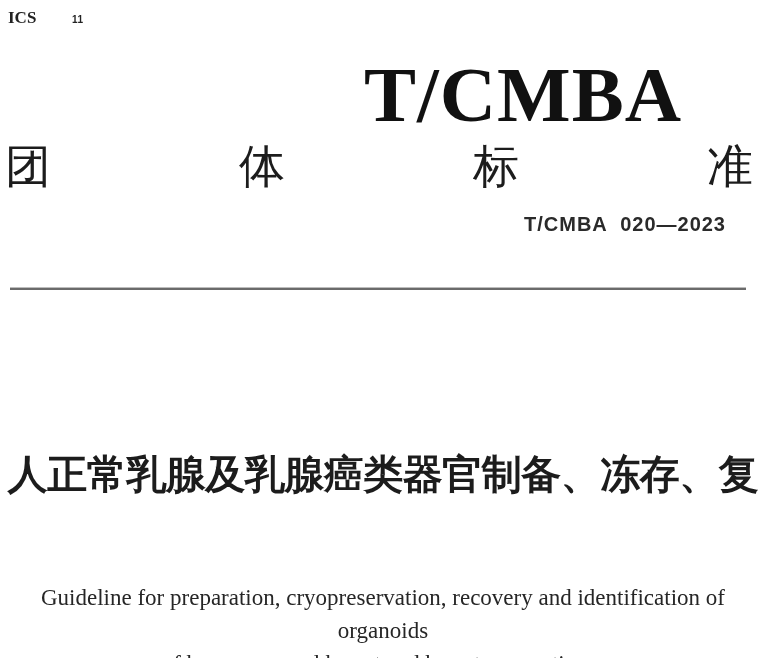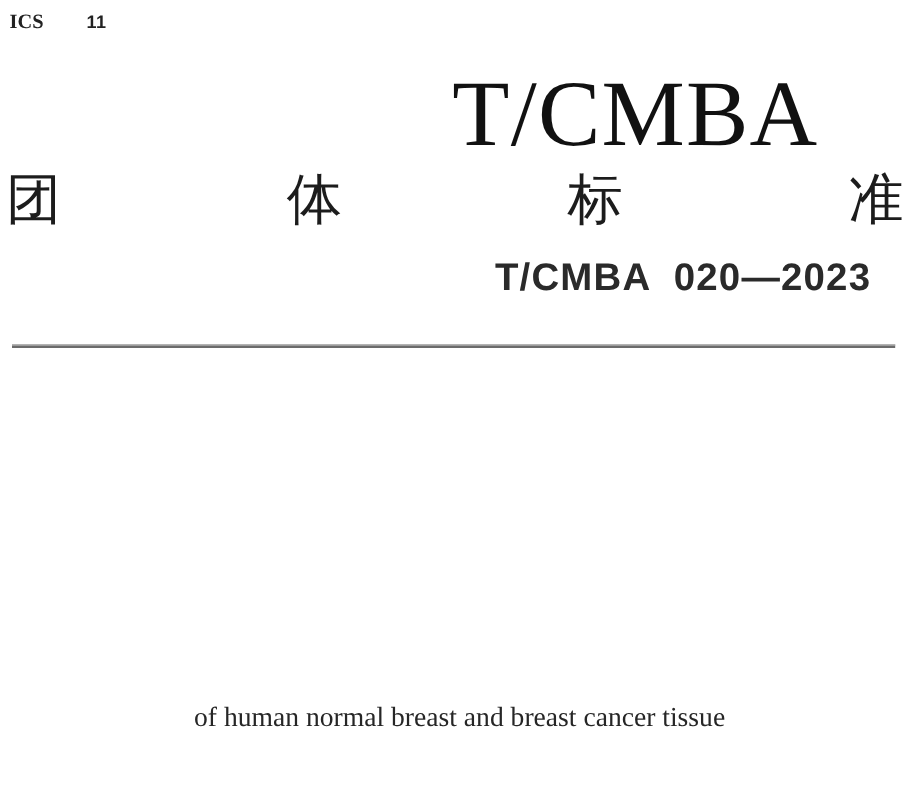--- a/index.html
+++ b/index.html
@@ -30,35 +30,35 @@
   }
   .class-label {
     font-family: "Liberation Serif", serif;
     font-size: 17px;
     font-weight: bold;
     color: #222222;
     width: 64px;
   }
   .class-value {
     font-family: "Liberation Sans", sans-serif;
-    font-size: 15px;
+    font-size: 10px;
     font-weight: bold;
     color: #222222;
     letter-spacing: 0.5px;
     text-align: center;
   }
 
   
   .org-code {
     position: absolute;
     top: 56px;
     right: 84px;
     font-family: "Liberation Serif", serif;
     font-size: 78px;
-    font-weight: normal;
+    font-weight: bold;
     line-height: 1;
     letter-spacing: 1px;
     color: #111111;
     white-space: pre;
   }
 
   
   .standard-type {
     position: absolute;
     top: 141px;
@@ -74,21 +74,21 @@
   .standard-type span {
     display: inline-block;
   }
 
   
   .standard-number {
     position: absolute;
     top: 213px;
     right: 40px;
     font-family: "Liberation Sans", sans-serif;
-    font-size: 32px;
+    font-size: 20px;
     font-weight: bold;
     letter-spacing: 1px;
     color: #2a2a2a;
     white-space: pre;
   }
 
   
   .header-rule {
     position: absolute;
     top: 287px;
@@ -147,19 +147,21 @@
     <span>体</span>
     <span>标</span>
     <span>准</span>
   </div>
 
   <div class="standard-number">T/CMBA  020—2023</div>
 
   <div class="header-rule"></div>
 
   <div class="title-cn">
+    <div>人正常乳腺及乳腺癌类器官制备、冻存、复</div>
   </div>
 
   <div class="title-en">
+    <div>Guideline for preparation, cryopreservation, recovery and identification of organoids</div>
     <div>of human normal breast and breast cancer tissue</div>
   </div>
 
 </div>
 
 </body></html>

